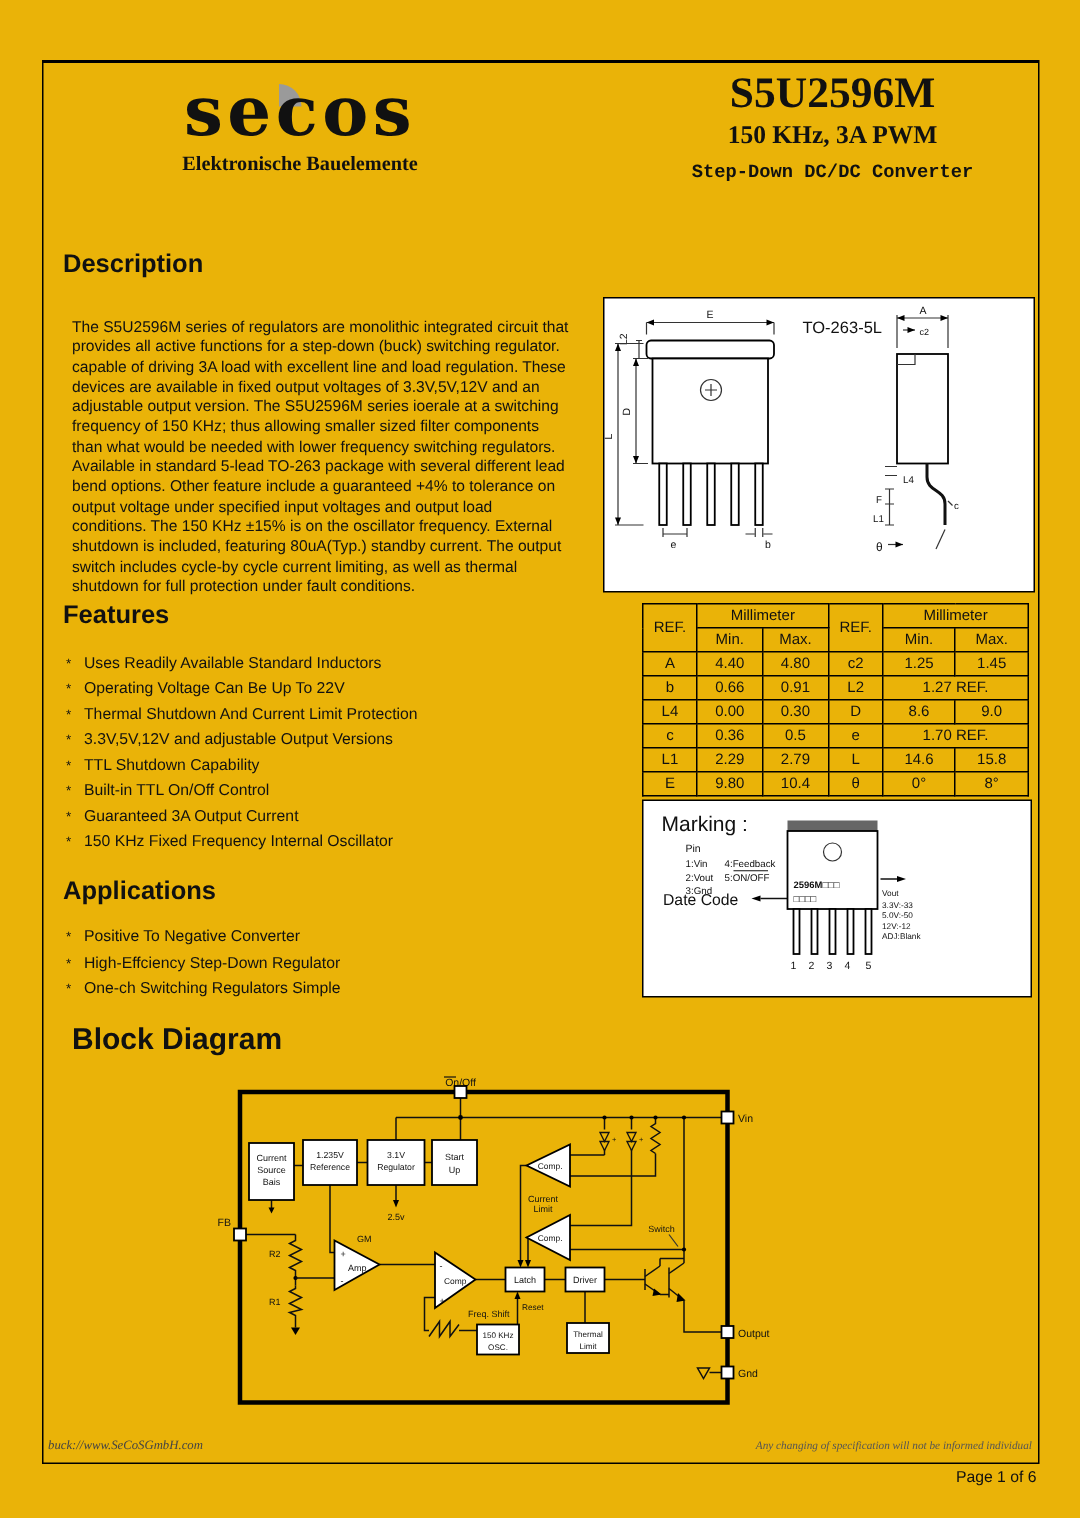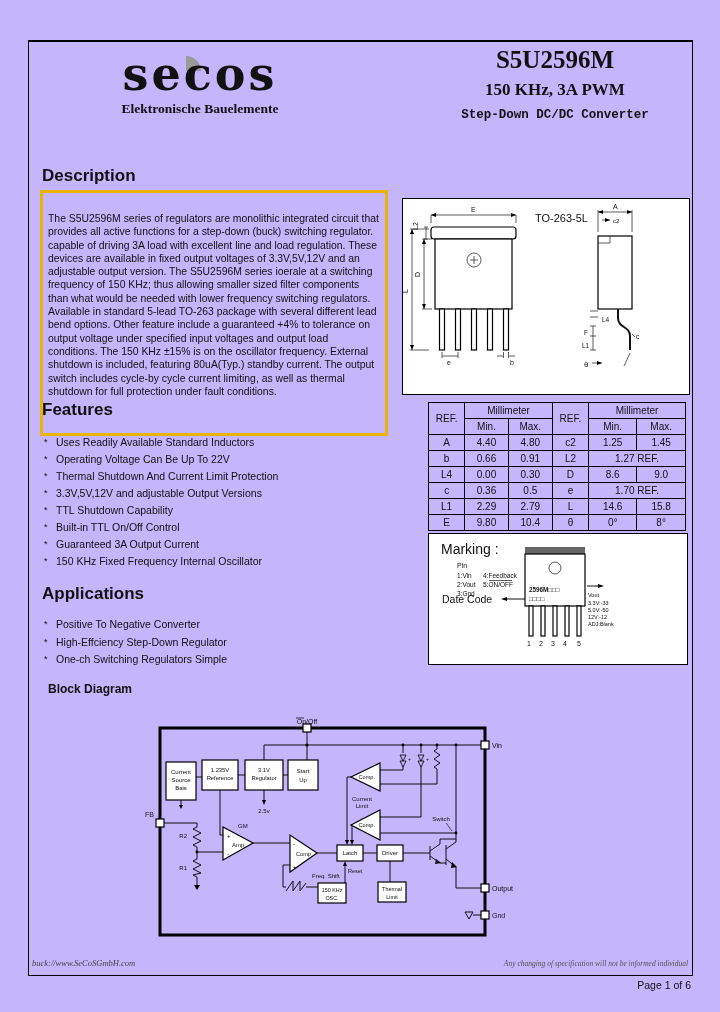--- a/index.html
+++ b/index.html
@@ -1,27 +1,27 @@
 <!DOCTYPE html>
 <html><head>
 <meta charset="utf-8">
 <style>
   html,body{margin:0;padding:0;background:#e8e8e8;}
-  .page{position:relative;width:720px;height:1012px;background:#c4b5fd;
+  .page{position:relative;width:720px;height:1012px;background:#eab308;
         font-family:"Liberation Sans",sans-serif;color:#111;overflow:hidden;margin:0 auto;}
   .abs{position:absolute;}
   .frame{left:28px;top:40px;width:663px;height:933px;border:1px solid #000;border-top-width:2px;}
   
   .logo{left:88px;top:50px;width:224px;text-align:center;font-family:"DejaVu Serif",serif;
         font-weight:bold;font-size:46px;letter-spacing:3px;line-height:48px;}
   .logo-accent{left:186px;top:56px;width:15px;height:15px;background:#9a9a9a;border-radius:0 15px 0 0;}
   .logo-sub{left:88px;top:101px;width:224px;text-align:center;font-family:"Liberation Serif",serif;
         font-weight:bold;font-size:13.5px;}
   .part{left:420px;top:46px;width:270px;text-align:center;font-family:"Liberation Serif",serif;
-        font-weight:bold;font-size:25px;}
+        font-weight:bold;font-size:29px;}
   .hline1{left:420px;top:80px;width:270px;text-align:center;font-family:"Liberation Serif",serif;
         font-weight:bold;font-size:17px;}
   .hline2{left:420px;top:108px;width:270px;text-align:center;font-family:Liberation Mono, monospace;
         font-weight:bold;font-size:12.5px;}
   
   .h1{font-weight:bold;font-size:17px;}
   .desc-box{left:40px;top:190px;width:332px;height:202px;border:3px solid #eab308;padding:19px 5px;
         font-size:10.4px;line-height:13.3px;}
   .list{font-size:10.5px;line-height:17px;}
   .list .row{white-space:nowrap;}
@@ -74,21 +74,21 @@
     <div class="row"><span class="b">*</span><span>150 KHz Fixed Frequency Internal Oscillator</span></div>
   </div>
 
   <div class="abs h1" style="left:42px;top:584px;">Applications</div>
   <div class="abs list apps" style="left:44px;top:616px;">
     <div class="row"><span class="b">*</span><span>Positive To Negative Converter</span></div>
     <div class="row"><span class="b">*</span><span>High-Effciency Step-Down Regulator</span></div>
     <div class="row"><span class="b">*</span><span>One-ch Switching Regulators Simple</span></div>
   </div>
 
-  <div class="abs h2" style="left:48px;top:682px;font-size:12px;">Block Diagram</div>
+  <div class="abs h2" style="left:48px;top:682px;font-size:20px;">Block Diagram</div>
 
   <svg style="left:402px;top:198px;" width="288" height="198" viewBox="0 0 288 198">
     <rect x="0.5" y="0.5" width="287" height="196" fill="#fff" stroke="#000"></rect>
     <text x="133" y="24" font-size="11">TO-263-5L</text>
     <g>
       <rect class="blk" x="29" y="29" width="85" height="12" rx="3"></rect>
       <rect class="blk" x="33" y="41" width="77" height="70"></rect>
       <circle class="thin" cx="72" cy="62" r="7"></circle>
       <path class="thin" d="M72,58 V66 M68,62 H76"></path>
       <rect class="blk" x="37.5" y="111" width="5" height="41"></rect>

